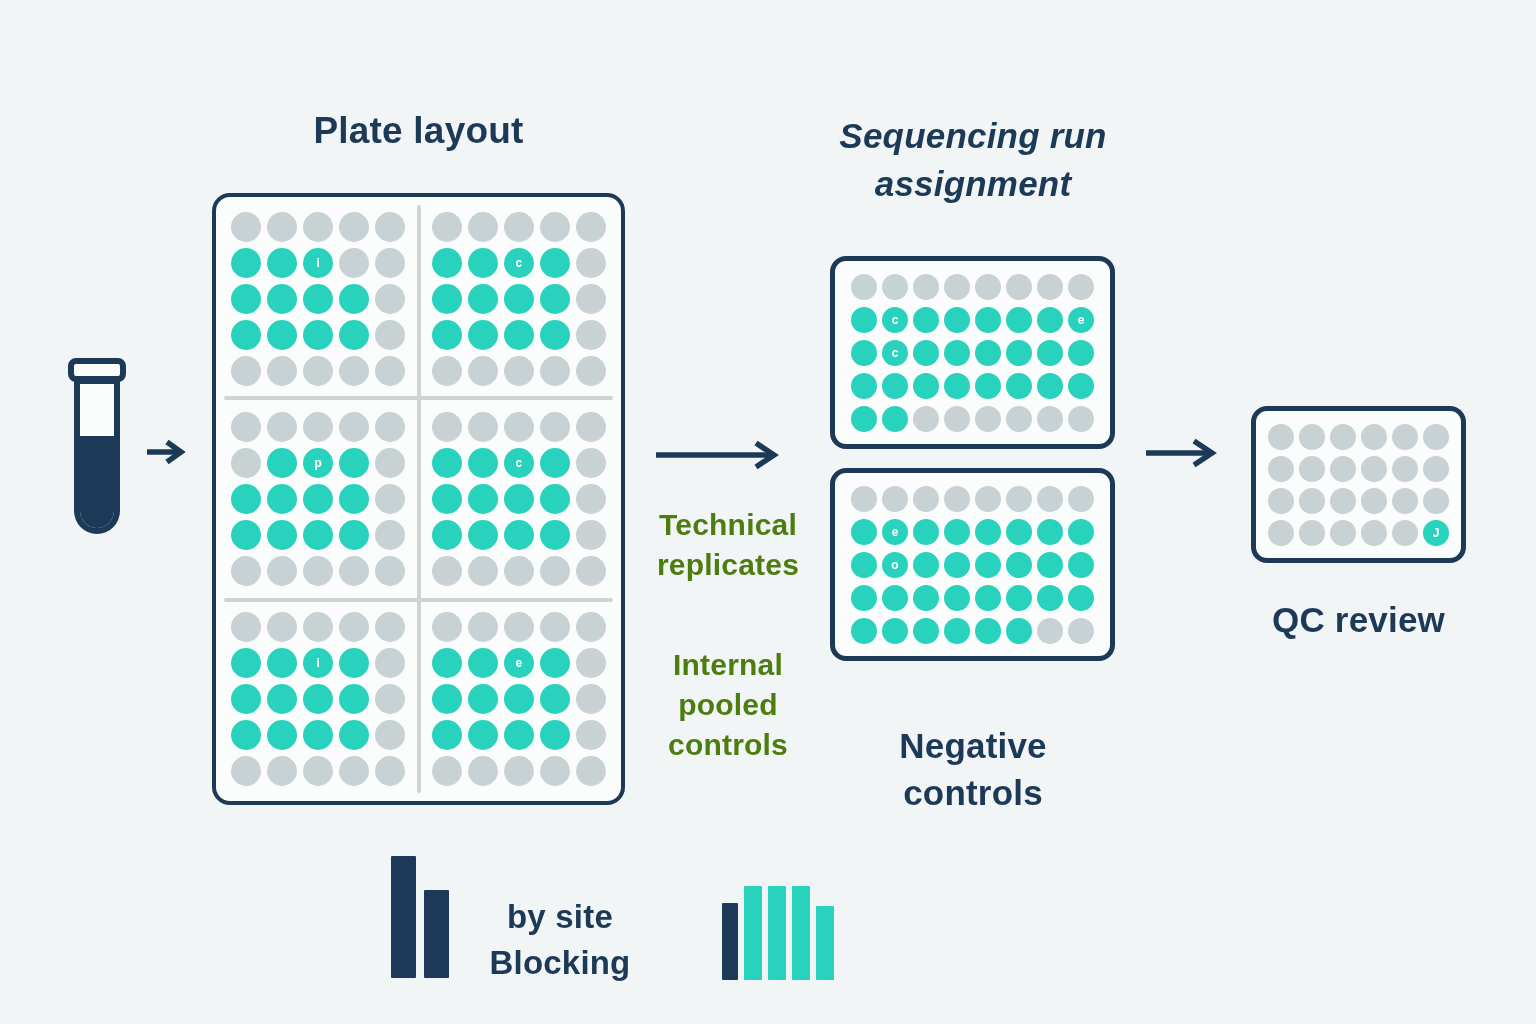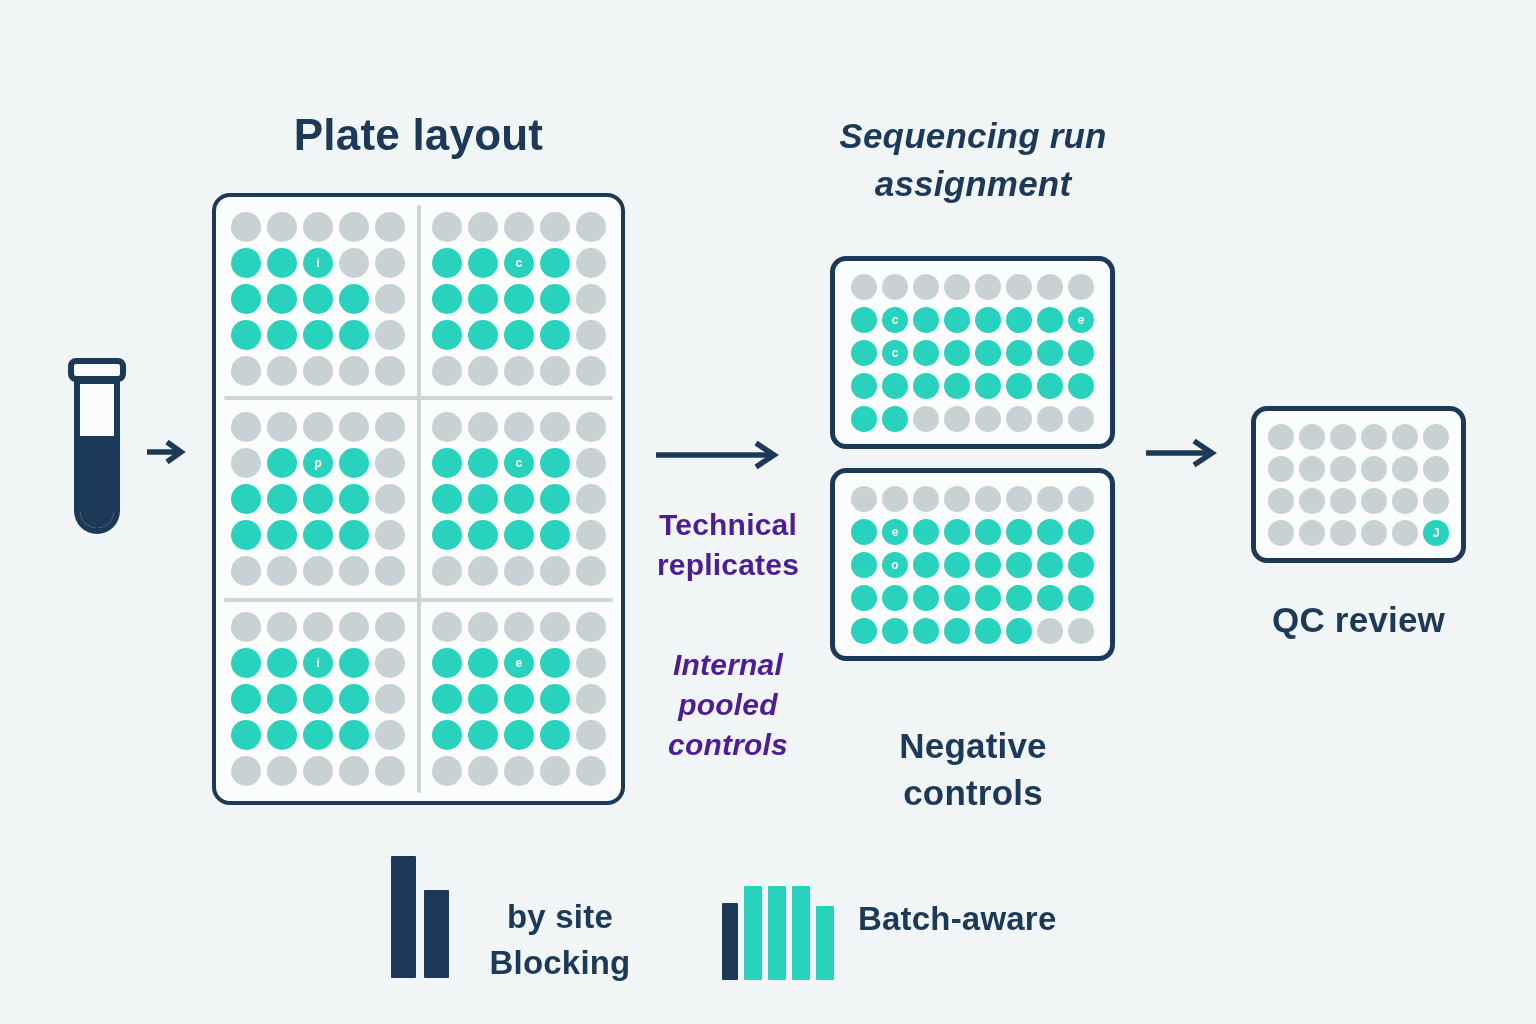--- a/index.html
+++ b/index.html
@@ -9,26 +9,26 @@
     background:#f2f5f6;
     color:#1c3a57;
     overflow:hidden;
   }
   .canvas { position:relative; width:1536px; height:1024px; background:#f2f5f6; }
 
   
   .txt { position:absolute; font-weight:600; letter-spacing:0.2px; }
   .txt .line { display:block; }
   .navy { color:#1c3a57; }
-  .tealtxt { color:#4c1d95; }
-
-  .plate-title   { left:212px; top:110px; width:413px; font-size:44px; text-align:center; }
+  .tealtxt { color:#4d7c0f; }
+
+  .plate-title   { left:212px; top:110px; width:413px; font-size:37px; text-align:center; }
   .intake-label  { left:5px;  top:550px; width:185px; font-size:34px; line-height:47px; text-align:center; }
   .tech-label    { left:640px; top:505px; width:176px; font-size:30px; line-height:40px; text-align:center; }
-  .internal-label{ left:640px; top:645px; width:176px; font-size:30px; line-height:40px; text-align:center;font-style:italic; }
+  .internal-label{ left:640px; top:645px; width:176px; font-size:30px; line-height:40px; text-align:center; }
   .seq-title     { left:818px; top:112px; width:310px; font-size:35px; line-height:48px; text-align:center;font-style:italic; }
   .neg-label     { left:818px; top:686px; width:310px; font-size:35px; line-height:47px; text-align:center;margin-top:36px; }
   .qc-label      { left:1251px; top:600px; width:215px; font-size:35px; text-align:center; }
   .blocking-label{ left:455px; top:894px; width:210px; font-size:33px; line-height:46px; text-align:center; }
   .batch-label   { left:858px; top:896px; width:420px; font-size:33px; line-height:46px; text-align:left; }
 
   
   .plate {
     position:absolute; background:#fbfdfd;
     border:4px solid #1c3a57; border-radius:18px;
@@ -564,16 +564,15 @@
   </div>
 
   <div class="bars bars-batch">
       <span class="bar" style="width: 16px; height: 77px; background: rgb(28, 58, 87);"></span>
       <span class="bar" style="width: 18px; height: 94px; background: rgb(40, 210, 188);"></span>
       <span class="bar" style="width: 18px; height: 94px; background: rgb(40, 210, 188);"></span>
       <span class="bar" style="width: 18px; height: 94px; background: rgb(40, 210, 188);"></span>
       <span class="bar" style="width: 18px; height: 74px; background: rgb(40, 210, 188);"></span>
     </div>
   <div class="txt navy batch-label">
-    <span class="line">Batch-aware</span>
   </div>
 
 </div>
 
 </body></html>

